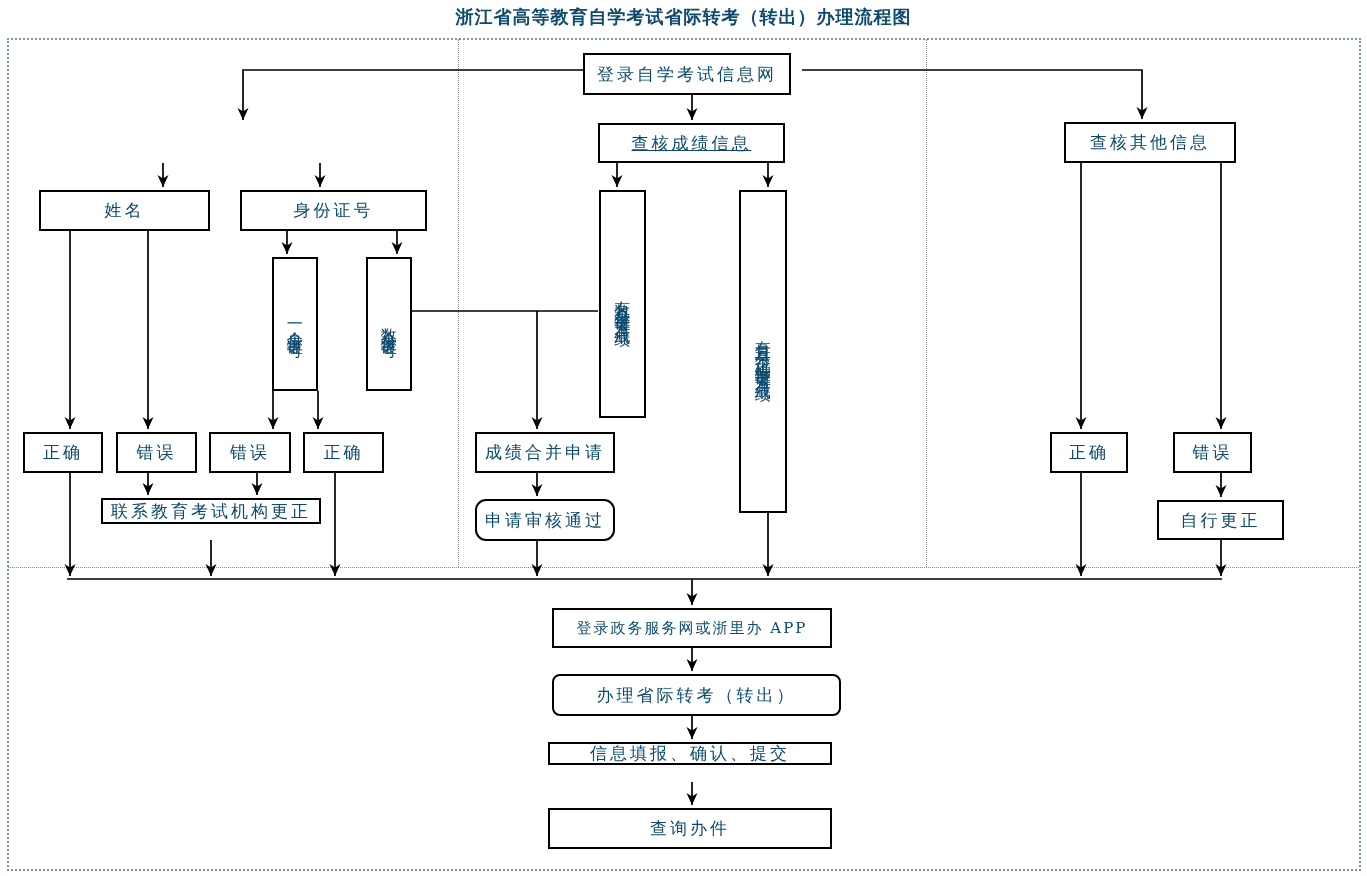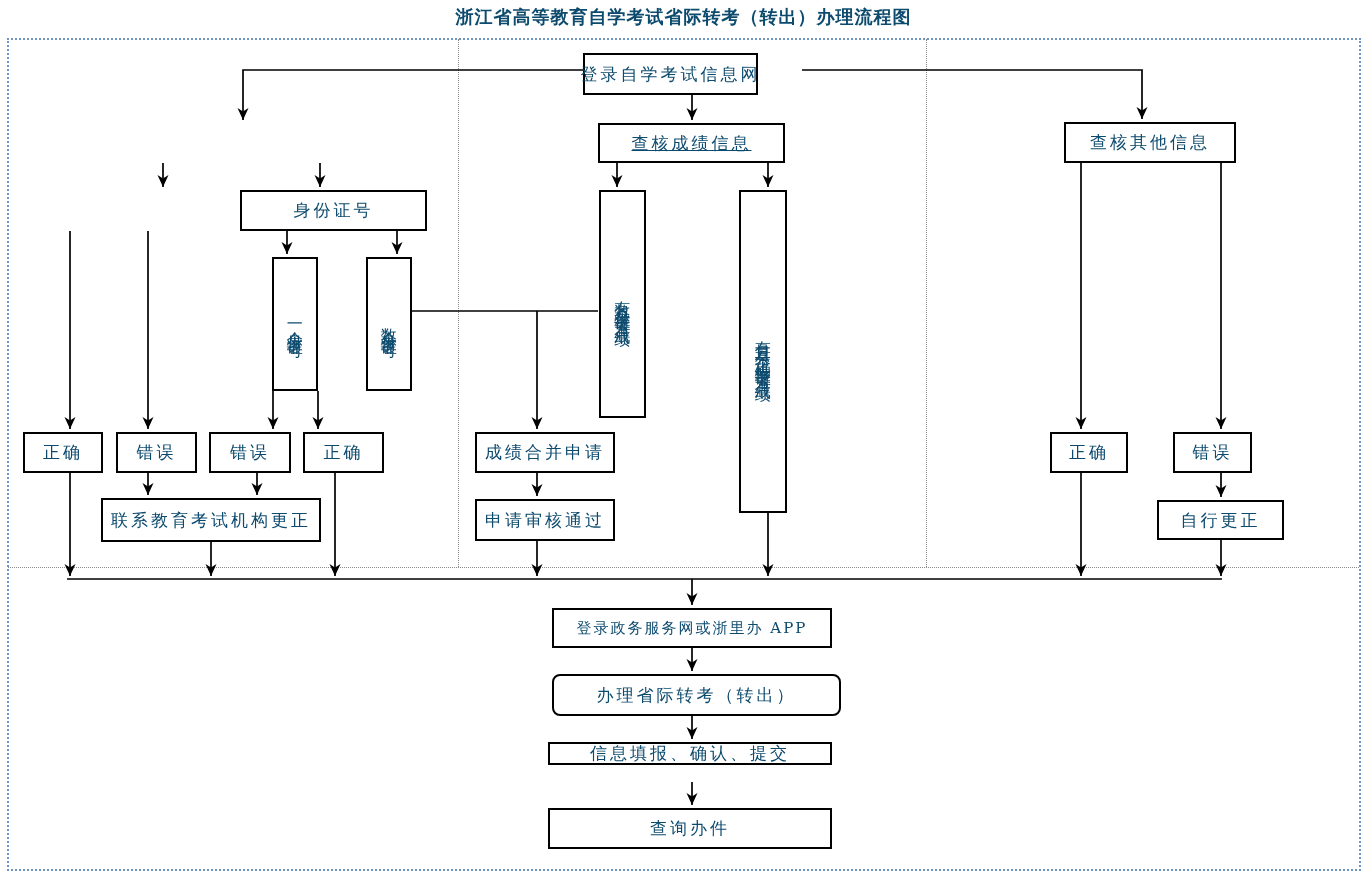--- a/index.html
+++ b/index.html
@@ -126,36 +126,37 @@
       <line x1="1221" y1="540" x2="1221" y2="576" marker-end="url(#ah)"></line>
 
       <line x1="67" y1="579" x2="1222" y2="579"></line>
       <line x1="692" y1="579" x2="692" y2="605" marker-end="url(#ah)"></line>
       <line x1="692" y1="648" x2="692" y2="671" marker-end="url(#ah)"></line>
       <line x1="692" y1="716" x2="692" y2="739" marker-end="url(#ah)"></line>
       <line x1="692" y1="782" x2="692" y2="805" marker-end="url(#ah)"></line>
     </g>
   </svg>
 
-  <div class="node" style="left:583px; top:53px; width:175px; height:42px;">登录自学考试信息网</div>
+  <div class="node" style="left:583px; top:53px; width:208px; height:42px;">登录自学考试信息网</div>
 
+  <div class="node" style="left:39px; top:190px; width:171px; height:41px;">姓名</div>
   <div class="node" style="left:240px; top:190px; width:187px; height:41px;">身份证号</div>
   <div class="node vertical" style="left:272px; top:257px; width:46px; height:134px;">一个身份证号</div>
   <div class="node vertical" style="left:366px; top:257px; width:46px; height:134px;">数个身份证号</div>
   <div class="node" style="left:23px; top:432px; width:80px; height:41px;">正确</div>
   <div class="node" style="left:116px; top:432px; width:81px; height:41px;">错误</div>
   <div class="node" style="left:209px; top:432px; width:82px; height:41px;">错误</div>
   <div class="node" style="left:303px; top:432px; width:81px; height:41px;">正确</div>
-  <div class="node" style="left:101px; top:498px; width:220px; height:44px;">联系教育考试机构更正</div>
+  <div class="node" style="left:101px; top:498px; width:220px; height:26px;">联系教育考试机构更正</div>
 
   <div class="node" style="left:598px; top:123px; width:187px; height:40px;text-decoration:underline;">查核成绩信息</div>
   <div class="node vertical" style="left:599px; top:190px; width:47px; height:228px;">有数个身份证号下有成绩</div>
   <div class="node vertical" style="left:739px; top:190px; width:48px; height:323px;">有且只有一个正确身份证号下有成绩</div>
   <div class="node" style="left:475px; top:432px; width:140px; height:41px;">成绩合并申请</div>
-  <div class="node" style="left:475px; top:499px; width:140px; height:42px;">申请审核通过</div>
+  <div class="node" style="left:475px; top:499px; width:140px; height:42px;border-radius:11px;">申请审核通过</div>
 
   <div class="node" style="left:1064px; top:122px; width:172px; height:41px;">查核其他信息</div>
   <div class="node" style="left:1050px; top:432px; width:78px; height:41px;">正确</div>
   <div class="node" style="left:1173px; top:432px; width:79px; height:41px;">错误</div>
   <div class="node" style="left:1157px; top:500px; width:127px; height:40px;">自行更正</div>
 
   <div class="node small-text" style="left:552px; top:608px; width:280px; height:40px;">登录政务服务网或浙里办 APP</div>
   <div class="node" style="left:552px; top:674px; width:289px; height:42px;border-radius:8px;">办理省际转考（转出）</div>
   <div class="node" style="left:548px; top:742px; width:284px; height:23px;">信息填报、确认、提交</div>
   <div class="node" style="left:548px; top:808px; width:284px; height:41px;">查询办件</div>

